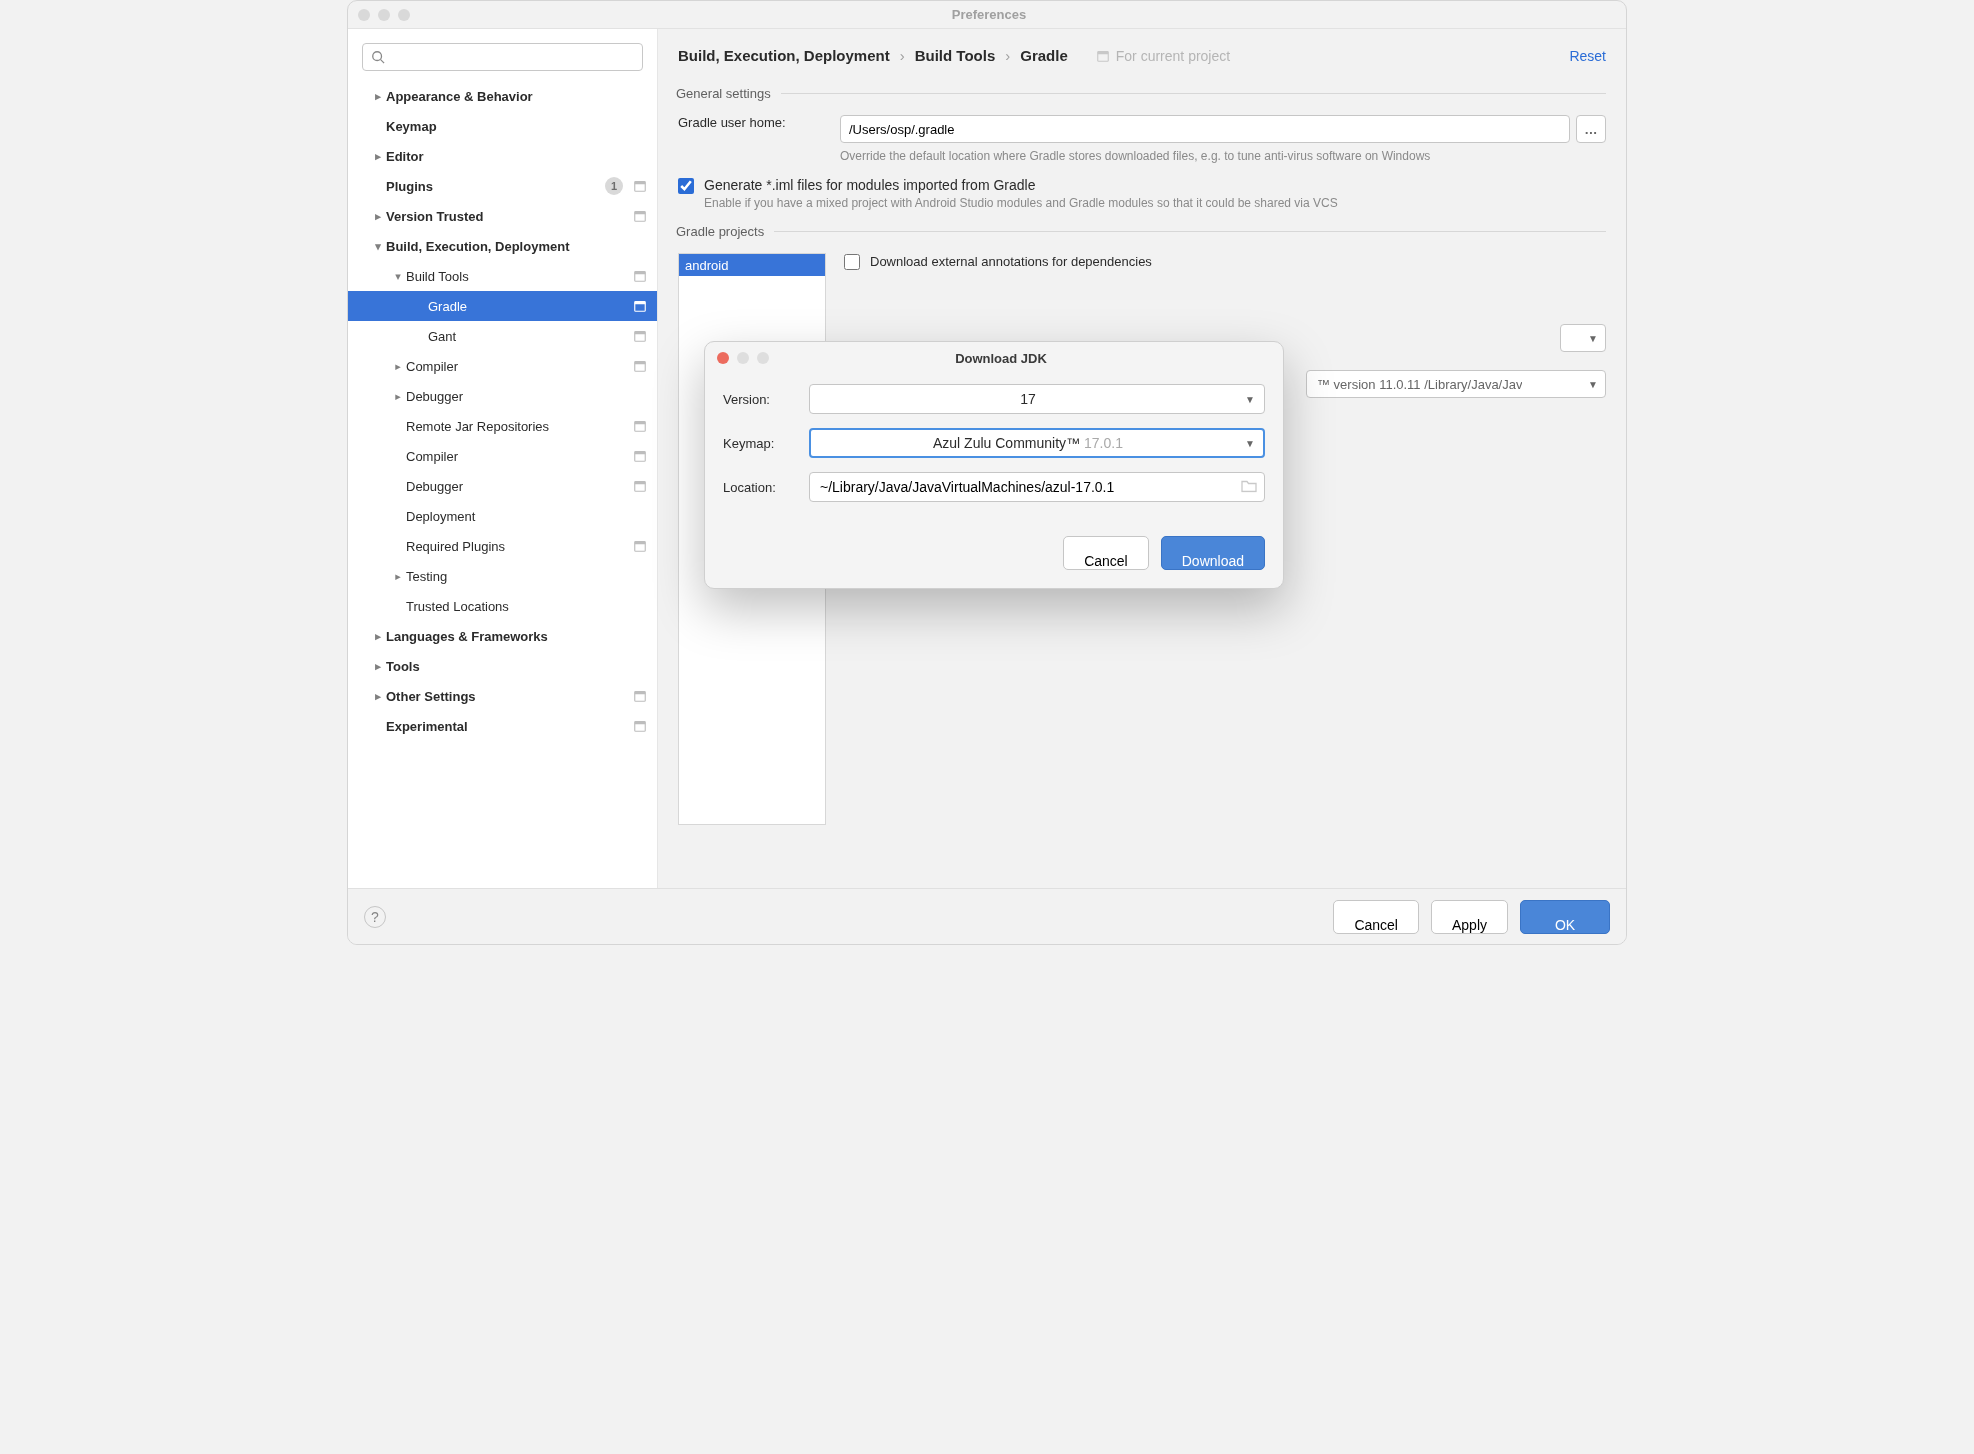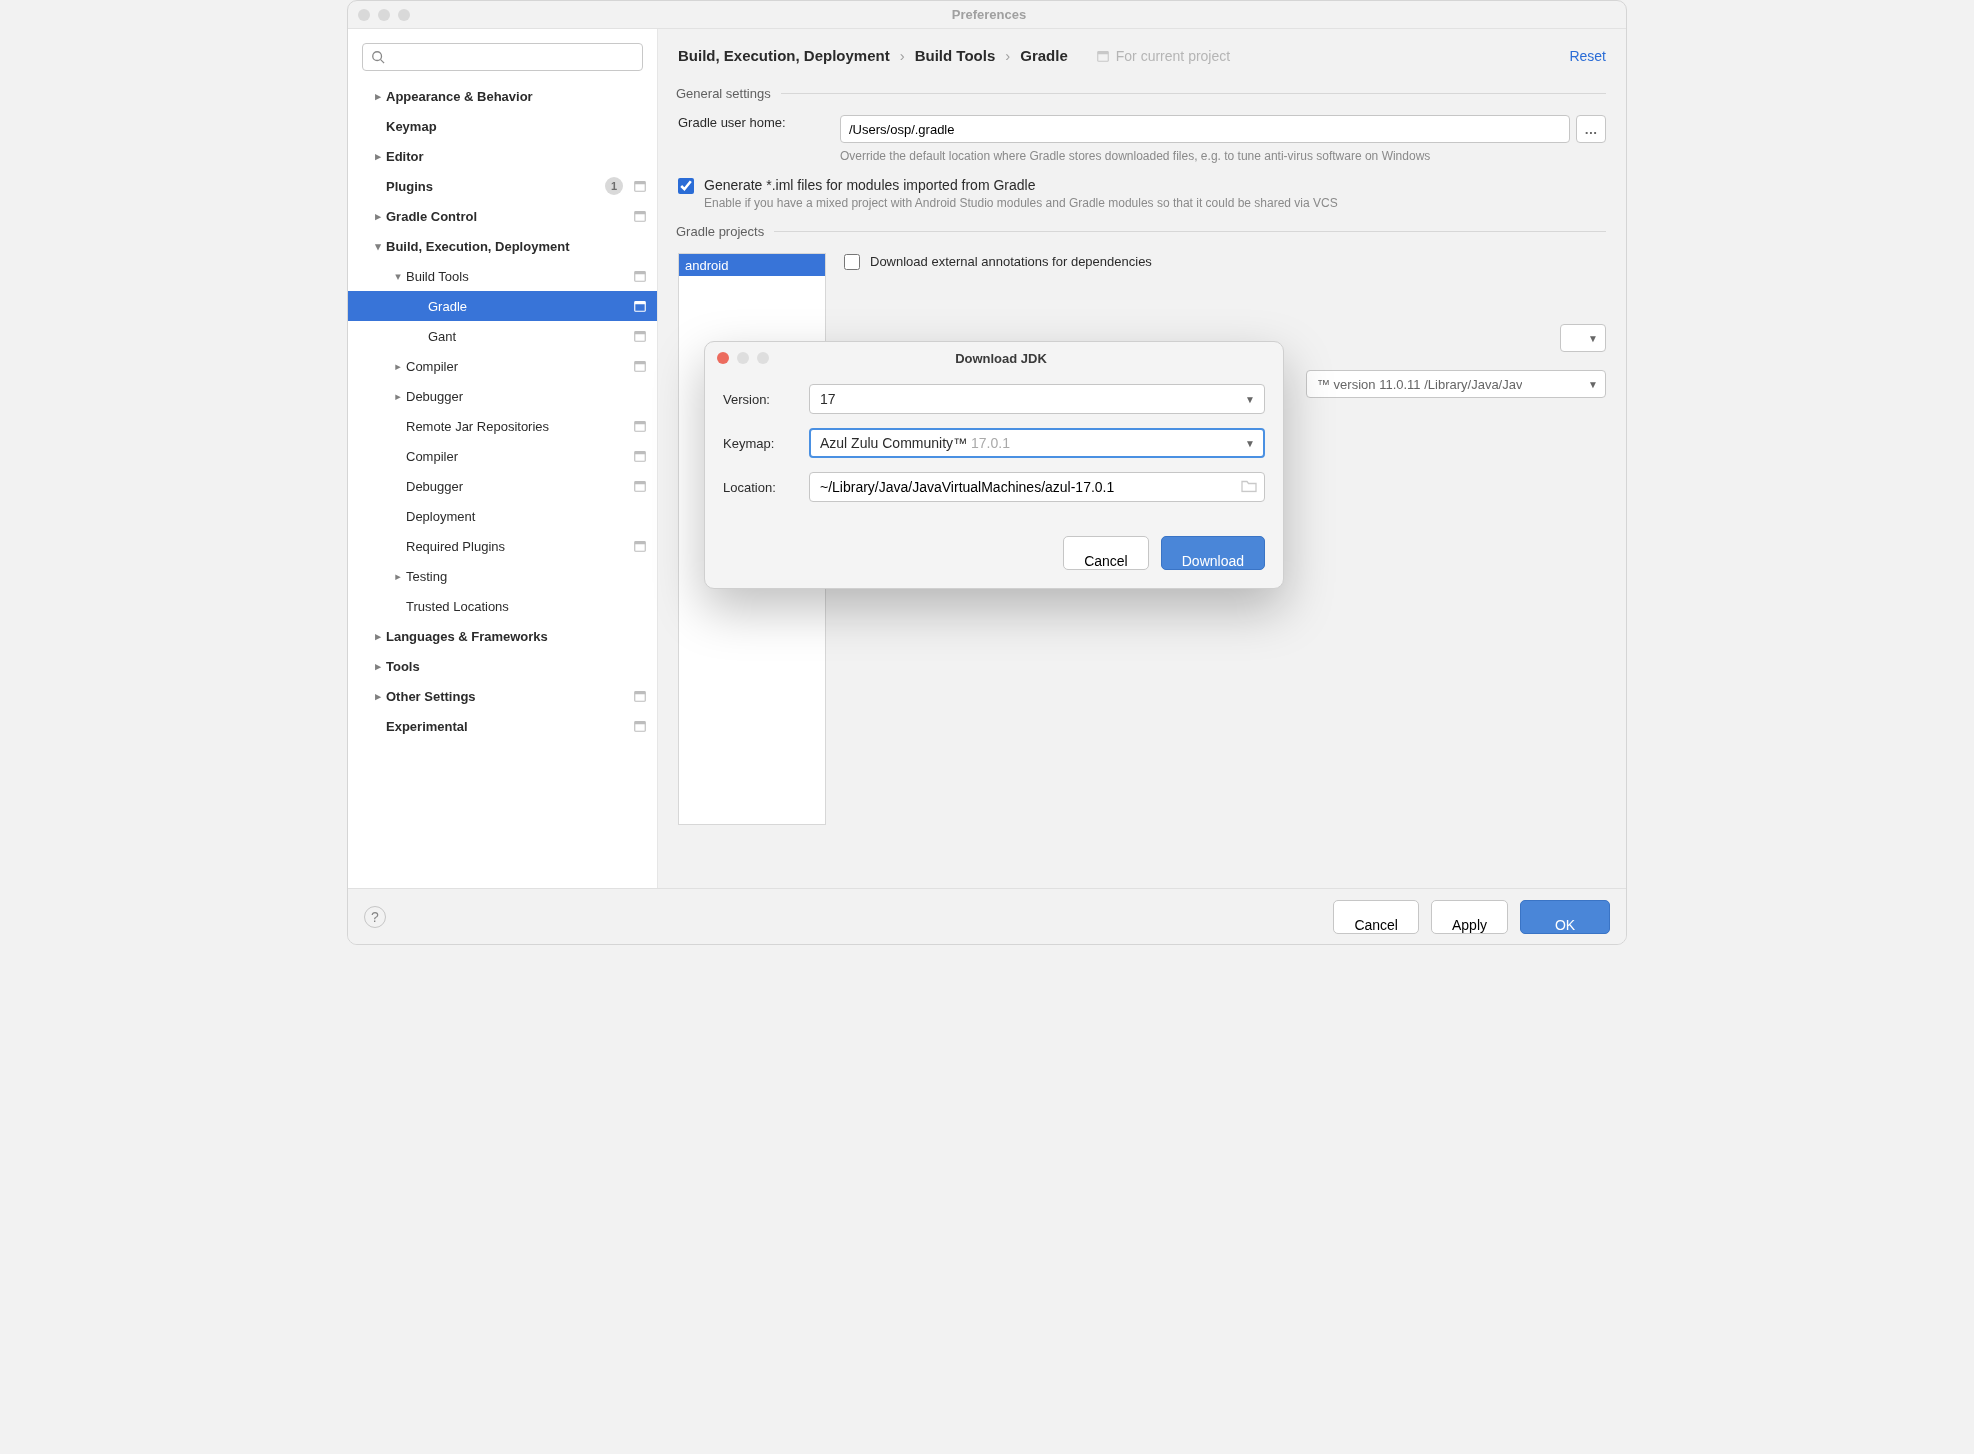--- a/index.html
+++ b/index.html
@@ -139,21 +139,21 @@
   .modal .m-traffic .d{width:12px;height:12px;border-radius:50%;}
   .modal .m-traffic .d.red{background:#ec6b5e;}
   .modal .m-traffic .d.gray{background:#dedede;}
   .modal .m-title-text{flex:1;text-align:center;font-weight:600;color:#3b3b3b;margin-right:50px;}
   .modal-body { padding: 10px 18px 0; }
   .m-row{ display:flex; align-items:center; margin-bottom:14px; gap:12px; }
   .m-row .m-lbl{ width:74px; }
   .m-select {
     flex:1; position:relative;
   }
-  .m-select .box{ height:30px; border:1px solid #c6c6c6; border-radius:4px; background:#fff; display:flex; align-items:center; padding:0 28px 0 10px; font-size:14px;}
+  .m-select .box{ height:30px; border:1px solid #c6c6c6; border-radius:4px; background:#fff; display:flex; align-items:center; padding:0 28px 0 10px; font-size:14px;justify-content:center;}
   .m-select.focused .box{ border:2px solid #4a90e2; padding:0 27px 0 9px; }
   .m-select .tri{position:absolute;right:10px;top:50%;transform:translateY(-50%);font-size:10px;color:#666;}
   .m-select .ghost{ color:#a9a9a9; margin-left:4px; }
   .m-input{ flex:1; position:relative; }
   .m-input input{ width:100%; height:30px; border:1px solid #c6c6c6; border-radius:4px; padding:0 32px 0 10px; font-size:14px; background:#fff; }
   .m-input .folder{position:absolute; right:8px; top:50%; transform:translateY(-50%); color:#c5c5c5; }
   .m-buttons{ display:flex; justify-content:flex-end; gap:12px; padding:20px 18px 0; }
   .btn{ height:30px; padding:16px 20px; border-radius:5px; border:1px solid #c6c6c6; background:#fff; font-size:14px; cursor:pointer; }
   .btn.primary{ background:#4a86d8; color:#fff; border-color:#3a74c5; }
 
@@ -212,21 +212,21 @@
             <span>Plugins</span>
             <span class="spacer"></span>
             <span class="badge">1</span>
             <span class="proj-icon"><svg viewBox="0 0 16 16">
                 <rect x="2" y="3" width="12" height="11" rx="1" fill="none" stroke="currentColor" stroke-width="1.3"></rect>
                 <rect x="2" y="3" width="12" height="3" fill="currentColor"></rect>
               </svg></span>
           </div>
           <div class="tree-item indent-0 bold">
             <span class="chev closed"></span>
-            <span>Gradle Control</span>
+            <span>Version Trusted</span>
             <span class="spacer"></span>
             <span class="proj-icon"><svg viewBox="0 0 16 16">
                 <rect x="2" y="3" width="12" height="11" rx="1" fill="none" stroke="currentColor" stroke-width="1.3"></rect>
                 <rect x="2" y="3" width="12" height="3" fill="currentColor"></rect>
               </svg></span>
           </div>
           <div class="tree-item indent-0 bold">
             <span class="chev open"></span>
             <span>Build, Execution, Deployment</span>
             <span class="spacer"></span>

